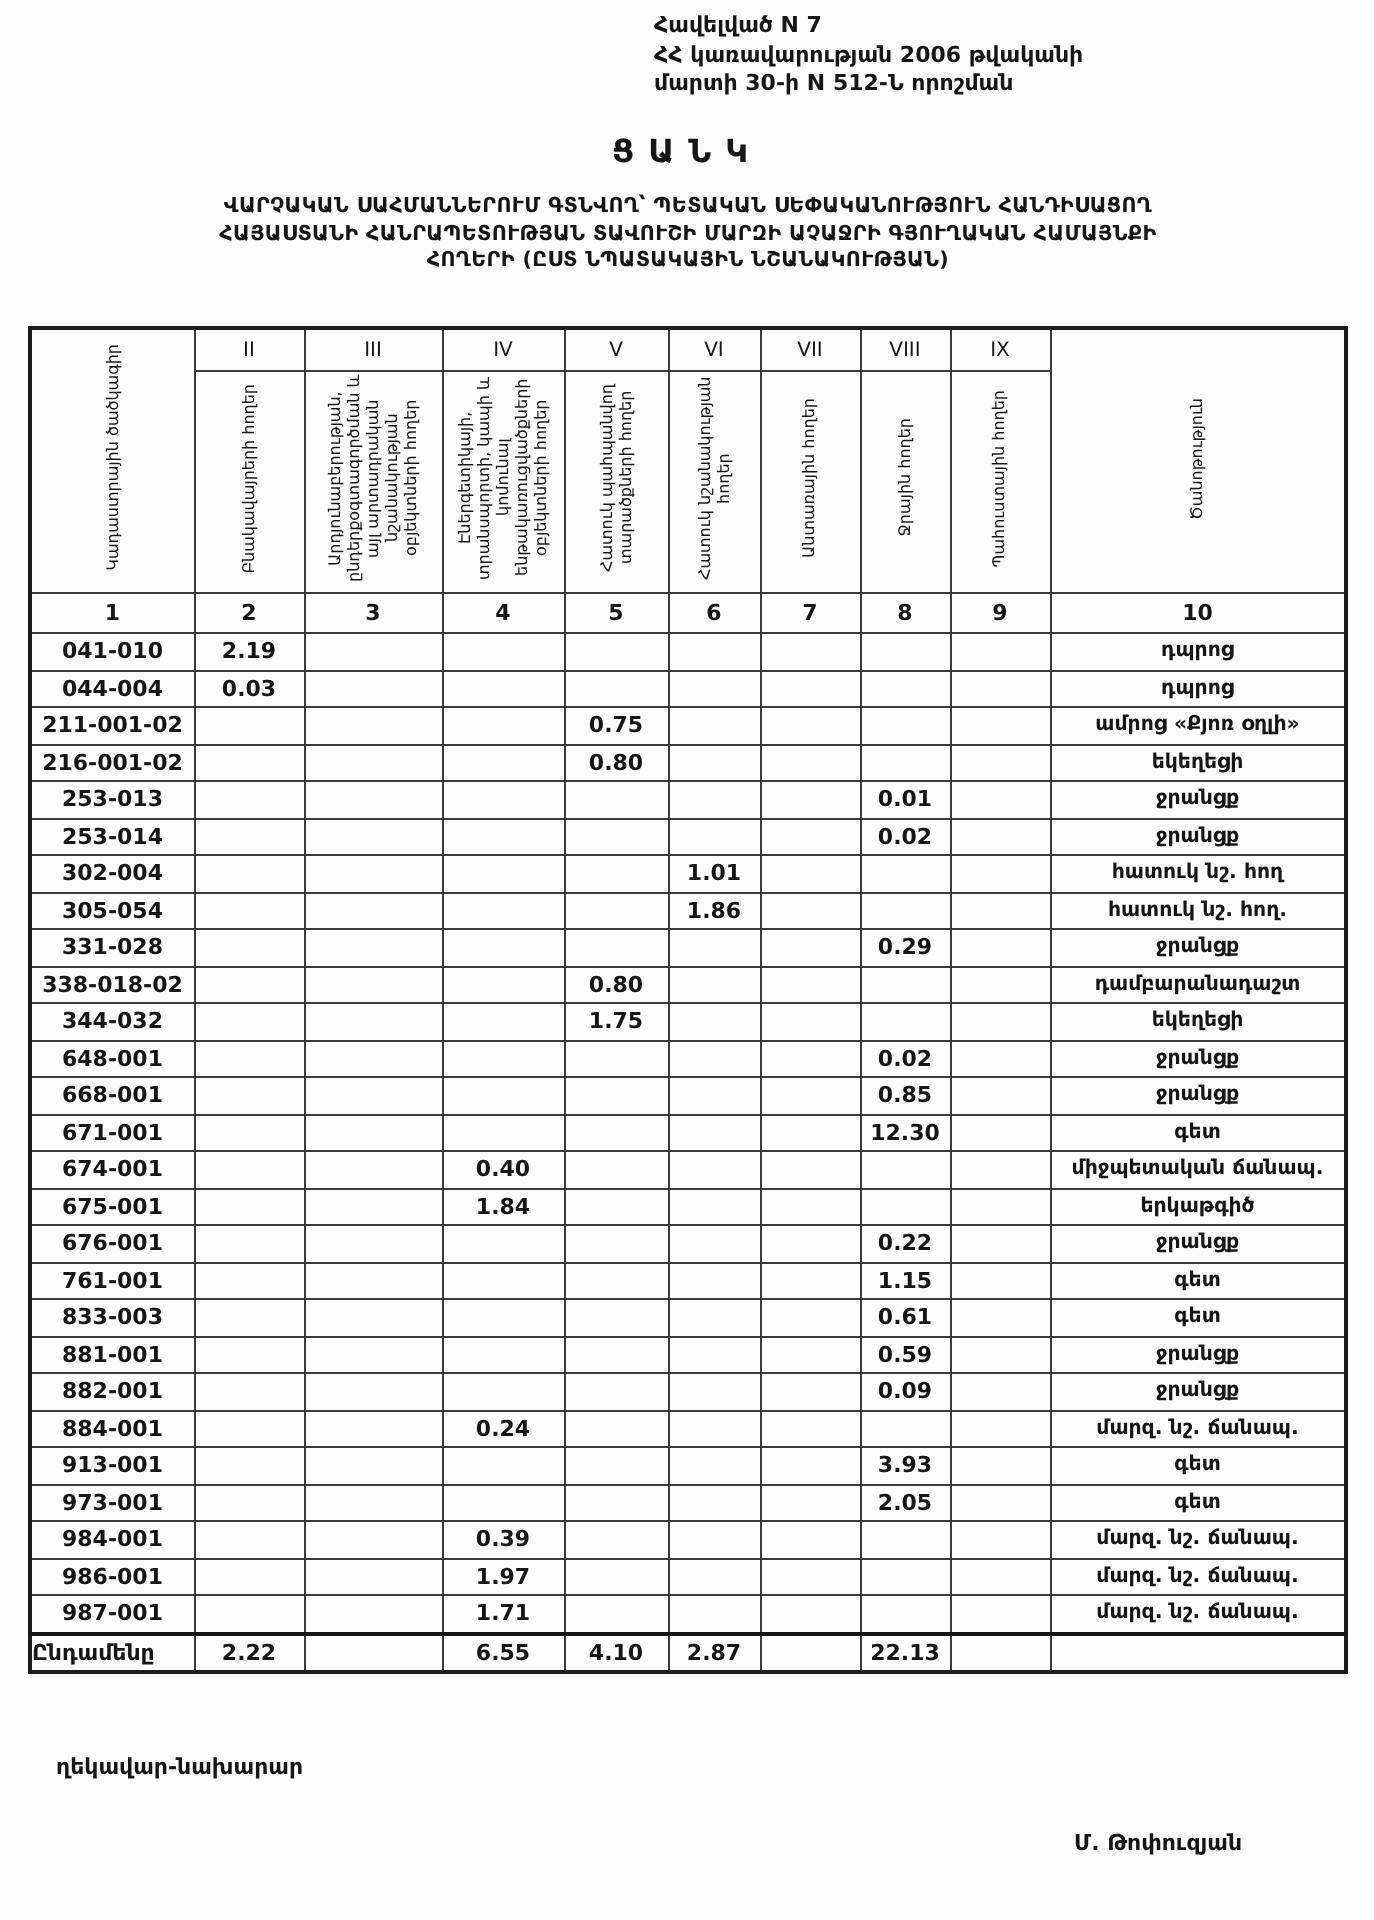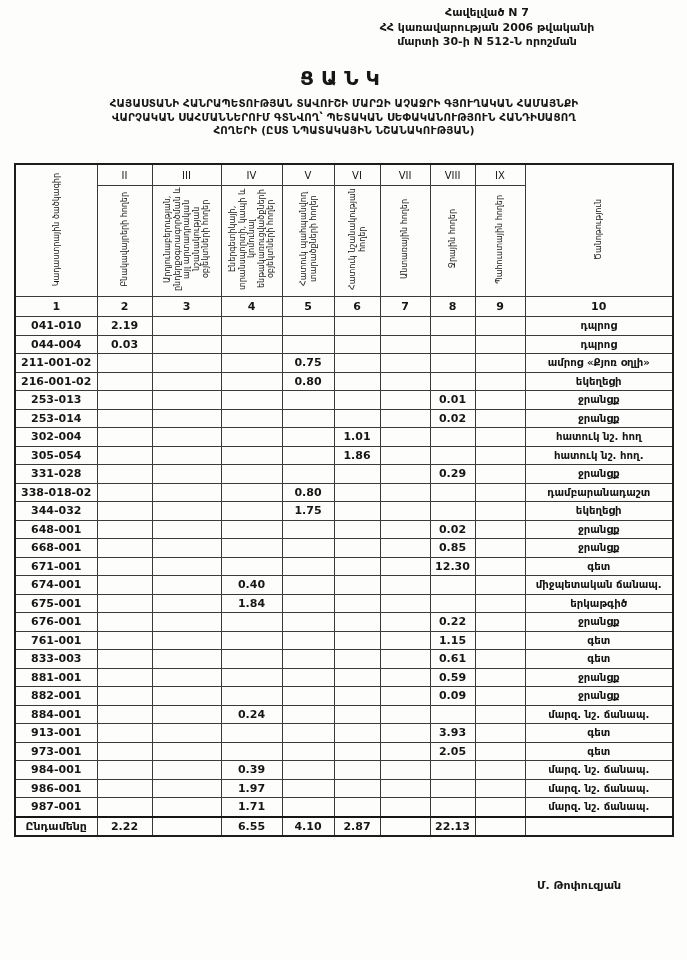--- a/index.html
+++ b/index.html
@@ -2,26 +2,26 @@
 <html><head>
 <meta charset="utf-8">
 <style>
   html,body{margin:0;padding:0;}
   body{
     width:687px;height:960px;position:relative;background:#fdfdfc;
     font-family:"DejaVu Sans",sans-serif;color:#161616;
     -webkit-font-smoothing:antialiased;
   }
   .hdr{
-    position:absolute;top:6px;right:40px;width:320px;text-align:center;
+    position:absolute;top:6px;right:40px;width:320px;text-align:left;
     font-size:11px;font-weight:bold;line-height:14.5px;
   }
   .title{
     position:absolute;top:66px;left:0;width:100%;text-align:center;
-    font-size:20px;font-weight:bold;letter-spacing:7px;
+    font-size:16px;font-weight:bold;letter-spacing:7px;
   }
   .subtitle{
     position:absolute;top:97px;left:24px;width:640px;text-align:center;
     font-size:10.3px;font-weight:bold;line-height:13.5px;letter-spacing:.2px;
   }
   table.land{
     position:absolute;top:163px;left:14px;width:658px;
     border-collapse:collapse;table-layout:fixed;border:2px solid #1c1c1c;
   }
   table.land th, table.land td{
@@ -35,43 +35,43 @@
     font-size:8px;line-height:9.5px;font-weight:normal;max-height:104px;
     white-space:normal;text-align:center;
   }
   th.span2 .vert{max-height:126px;}
   tr.nums td{height:19px;text-align:center;font-size:11px;font-weight:bold;}
   tbody td{height:17.5px;font-size:11px;font-weight:bold;}
   td.code{text-align:center;padding-left:4px;}
   td.val{text-align:center;}
   td.note{text-align:center;padding-left:5px;font-size:10.2px;}
   tr.total-row td{border-top:2px solid #161616;}
-  tr.total-row td.code{text-align:center;padding-left:0;}
+  tr.total-row td.code{text-align:left;padding-left:0;}
   .footer{
     position:absolute;top:876px;left:28px;
     font-size:11px;font-weight:bold;line-height:15.5px;
   }
   .signature{
-    position:absolute;top:879px;left:537px;font-size:11px;font-weight:bold;
+    position:absolute;top:915px;left:537px;font-size:11px;font-weight:bold;
   }
 </style>
 </head>
 <body>
 
 <div class="hdr">
   <div>Հավելված N 7</div>
   <div>ՀՀ կառավարության 2006 թվականի</div>
   <div>մարտի 30-ի N 512-Ն որոշման</div>
 </div>
 
 <div class="title">ՑԱՆԿ</div>
 
 <div class="subtitle">
+  <div>ՎԱՐՉԱԿԱՆ ՍԱՀՄԱՆՆԵՐՈՒՄ ԳՏՆՎՈՂ՝ ՊԵՏԱԿԱՆ ՍԵՓԱԿԱՆՈՒԹՅՈՒՆ ՀԱՆԴԻՍԱՑՈՂ</div>
   <div>ՀԱՅԱՍՏԱՆԻ ՀԱՆՐԱՊԵՏՈՒԹՅԱՆ ՏԱՎՈՒՇԻ ՄԱՐԶԻ ԱՉԱՋՐԻ ԳՅՈՒՂԱԿԱՆ ՀԱՄԱՅՆՔԻ</div>
-  <div>ՎԱՐՉԱԿԱՆ ՍԱՀՄԱՆՆԵՐՈՒՄ ԳՏՆՎՈՂ՝ ՊԵՏԱԿԱՆ ՍԵՓԱԿԱՆՈՒԹՅՈՒՆ ՀԱՆԴԻՍԱՑՈՂ</div>
   <div>ՀՈՂԵՐԻ (ԸՍՏ ՆՊԱՏԱԿԱՅԻՆ ՆՇԱՆԱԿՈՒԹՅԱՆ)</div>
 </div>
 
 <table class="land">
   <colgroup>
     <col style="width:82px">
       <col style="width:55px">
       <col style="width:69px">
     <col style="width:61px">
       <col style="width:52px">
@@ -451,14 +451,15 @@
         <td class="val">2.87</td>
         <td class="val"></td>
         <td class="val">22.13</td>
         <td class="val"></td>
         <td class="note"></td>
       </tr>
     </tbody>
 </table>
 
 <div class="footer">
+  <div>ղեկավար-նախարար</div>
 </div>
 <div class="signature">Մ. Թոփուզյան</div>
 
 </body></html>

